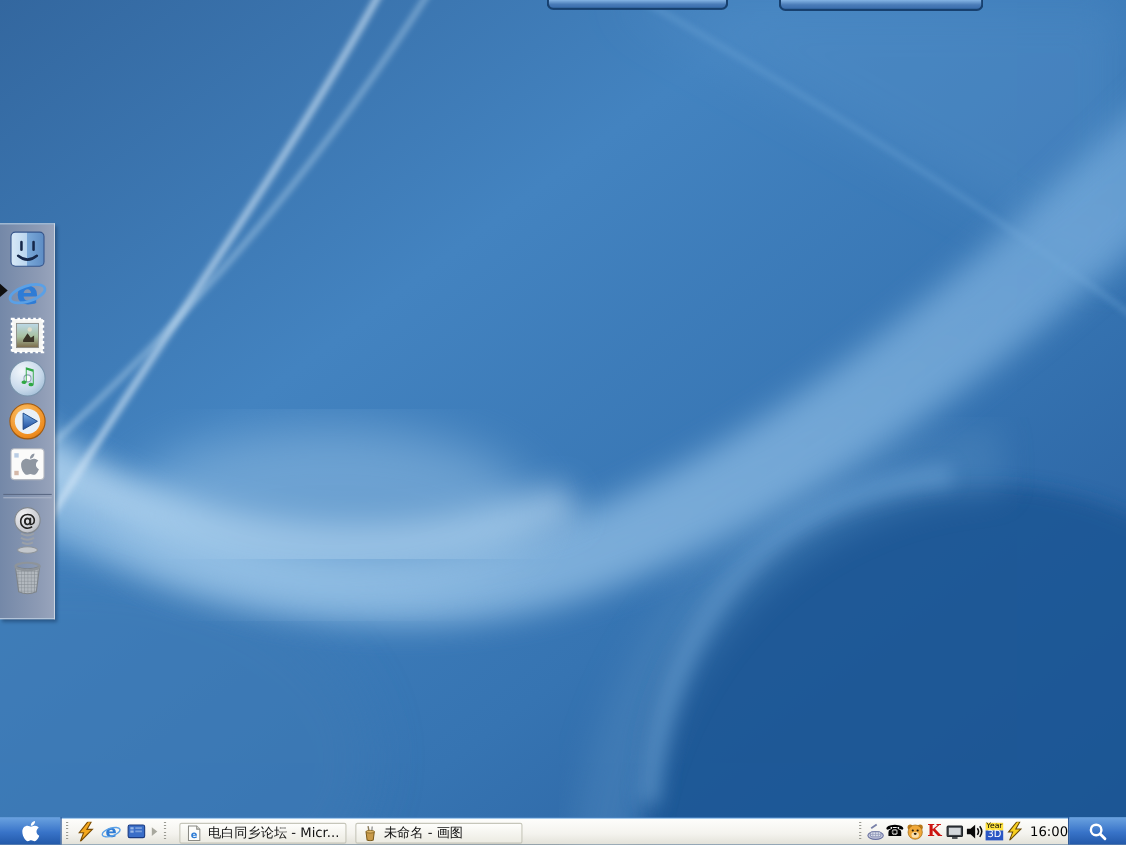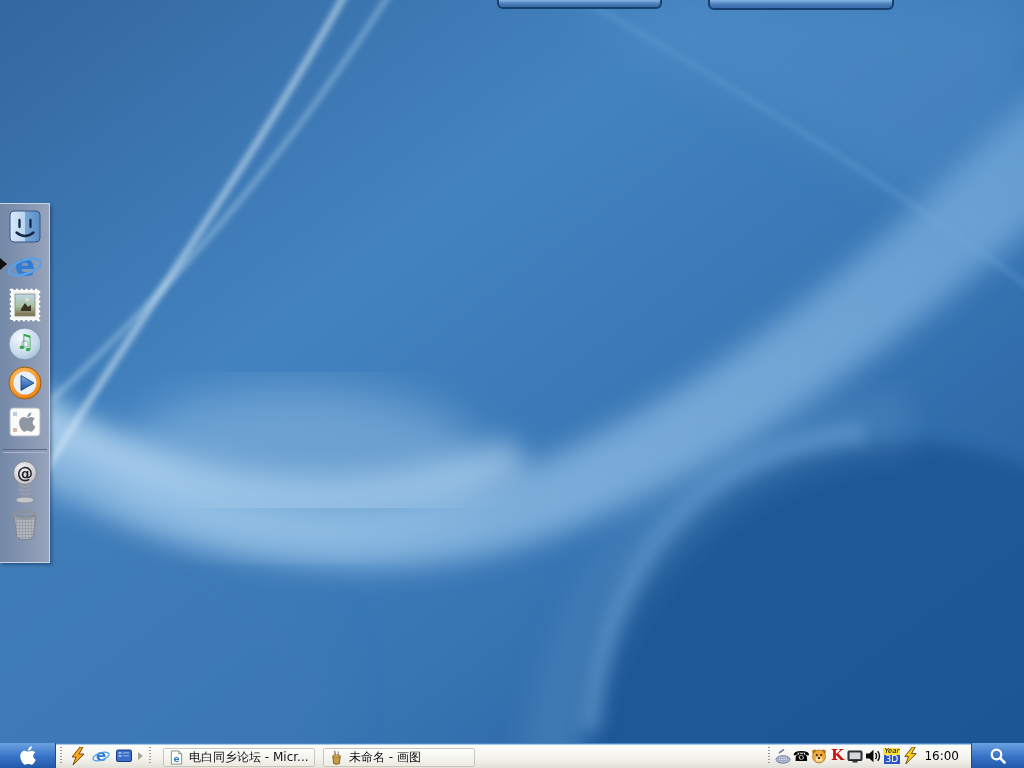--- a/index.html
+++ b/index.html
@@ -46,23 +46,23 @@
         border-left:5px solid #a8a89e;}
   .task-btn{width:152px;height:19px;margin:3px 0 0 8px;box-sizing:border-box;flex:0 0 auto;
         display:flex;align-items:center;gap:5px;padding:0 5px;cursor:pointer;
         background:linear-gradient(#fefefc,#ecebe2);border:1px solid #c6c6ba;border-radius:2px;}
   .task-btn .t{font-size:12px;color:#111;white-space:nowrap;overflow:hidden;text-overflow:ellipsis;}
   .tray{margin-left:auto;display:flex;align-items:center;height:25px;}
   .tray-icon{width:18px;height:18px;display:flex;align-items:center;justify-content:center;cursor:pointer;flex:0 0 auto;}
   .phone-glyph{font-size:14px;line-height:1;color:#000;}
   .k-glyph{font-size:15px;font-weight:800;color:#cc1410;font-family:"DejaVu Serif","Liberation Serif",serif;line-height:1;}
   .y3d{display:flex;flex-direction:column;align-items:center;line-height:1;cursor:pointer;margin:0 1px;}
-  .y3d .yr{font-size:7px;font-style:italic;color:#000;background:#ffe23c;padding:0 1px;}
+  .y3d .yr{font-size:7px;color:#000;background:#ffe23c;padding:0 1px;}
   .y3d .td{font-size:9px;font-weight:normal;color:#fff;background:#2a56c4;padding:0 2px;}
-  .clock{font-size:12px;color:#000;margin:0 12px 0 5px;cursor:pointer;}
+  .clock{font-size:12px;color:#000;margin:0 0 0 5px;cursor:pointer;}
   .search-btn{width:52px;height:25px;flex:0 0 auto;display:flex;align-items:center;justify-content:center;
         background:linear-gradient(#6aa2e0,#3873c8 55%,#2258a8);border-left:1px solid #1a4a90;cursor:pointer;}
 </style>
 </head>
 <body>
 
 <div class="screen">
 
   <svg style="position:absolute;width:0;height:0" aria-hidden="true">
     <defs>

